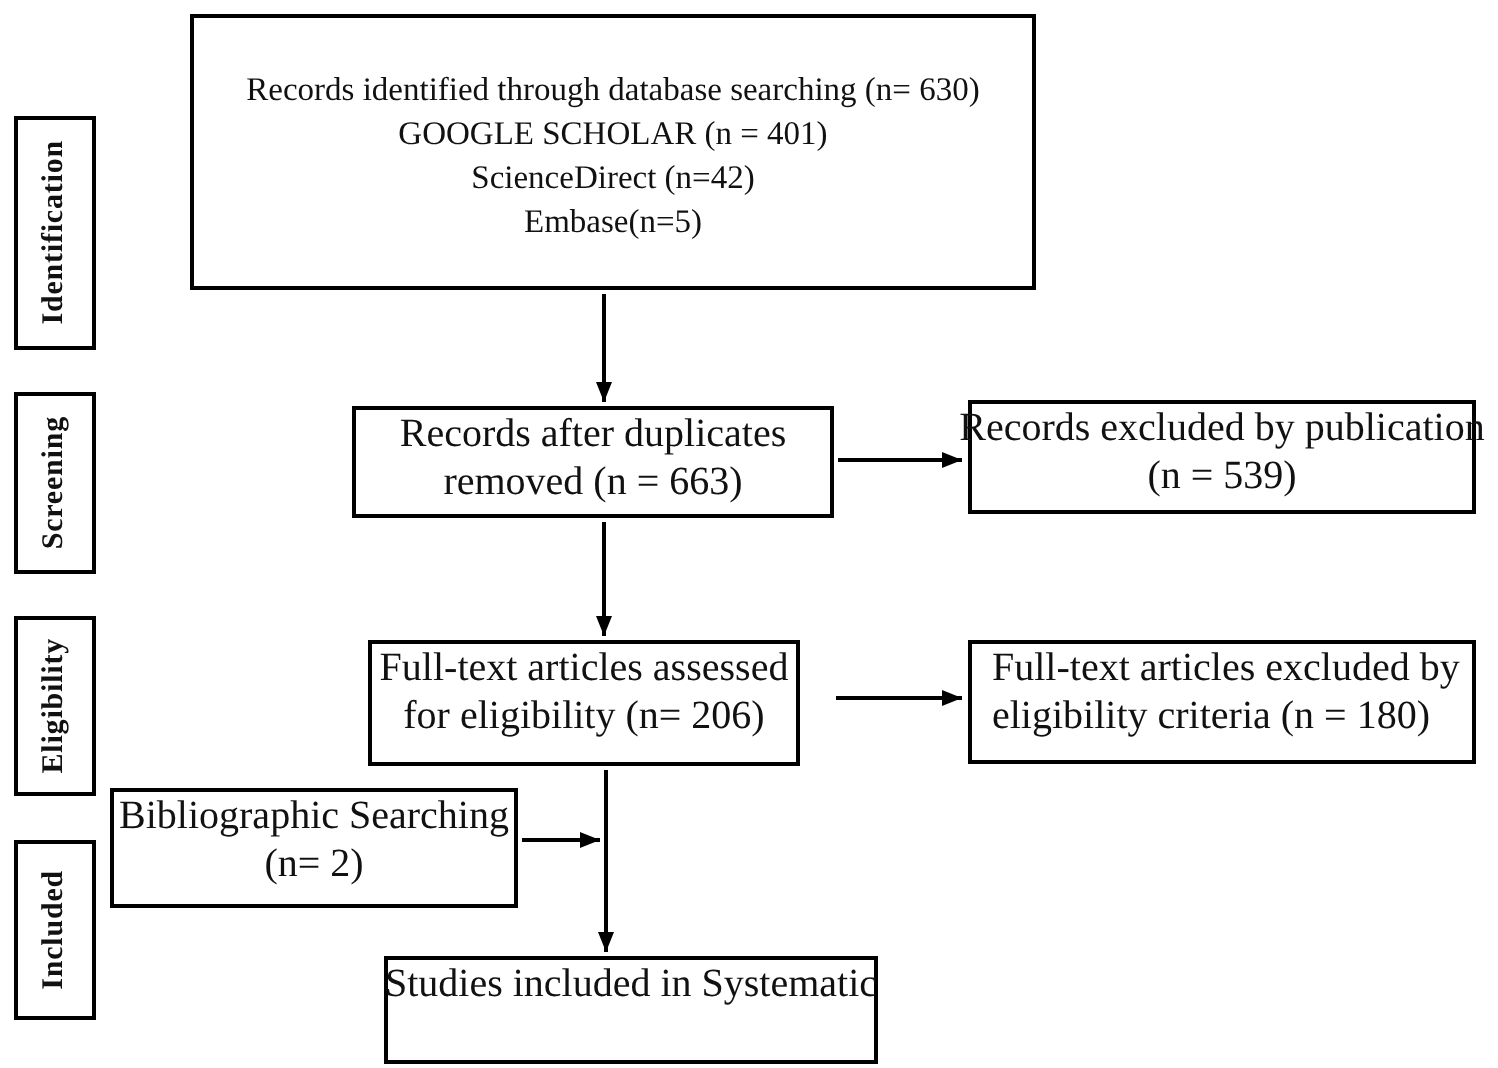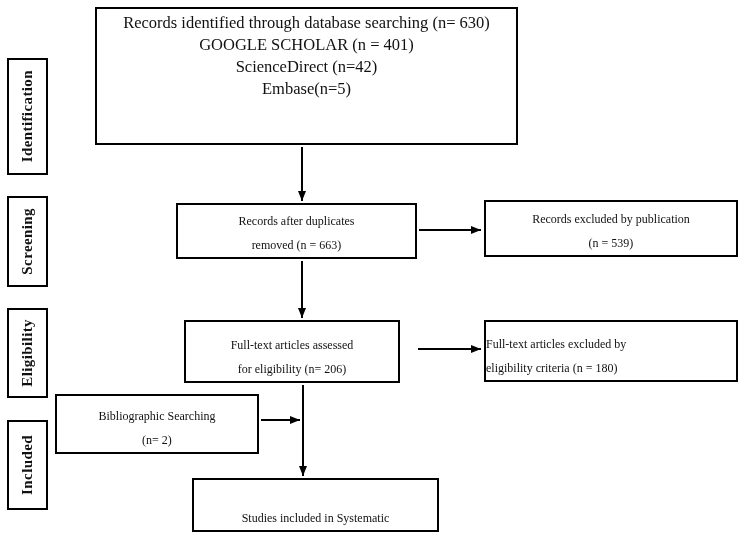--- a/index.html
+++ b/index.html
@@ -22,41 +22,42 @@
     width: 749px; height: 534px;
     pointer-events: none;
   }
   .box {
     position: absolute;
     box-sizing: border-box;
     border: 2px solid #000000;
     background: #ffffff;
     display: flex;
     flex-direction: column;
-    justify-content: flex-end;
+    justify-content: flex-start;
     align-items: center;
     text-align: center;
-    font-size: 12px;
+    font-size: 20px;
     line-height: 24px;
   }
   .box .line { white-space: nowrap; }
   .box-records-identified {
     left: 95px; top: 7px; width: 423px; height: 138px;
-    justify-content: flex-start;
+    justify-content: center;
     padding-top: 3px;
     font-size: 16.5px;
     line-height: 22px;
   }
   .box-records-after-duplicates { left: 176px; top: 203px; width: 241px; height: 56px; }
   .box-records-excluded        { left: 484px; top: 200px; width: 254px; height: 57px; }
   .box-fulltext-assessed       { left: 184px; top: 320px; width: 216px; height: 63px; }
   .box-fulltext-excluded       {
     left: 484px; top: 320px; width: 254px; height: 62px;
     align-items: flex-start;
     text-align: left;
+    padding-left: 10px;
   }
   .box-bibliographic           { left: 55px;  top: 394px; width: 204px; height: 60px; }
   .box-studies-included        { left: 192px; top: 478px; width: 247px; height: 54px; gap: 32px; }
 
   .stage-box {
     position: absolute;
     box-sizing: border-box;
     border: 2px solid #000000;
     background: #ffffff;
     display: flex;

